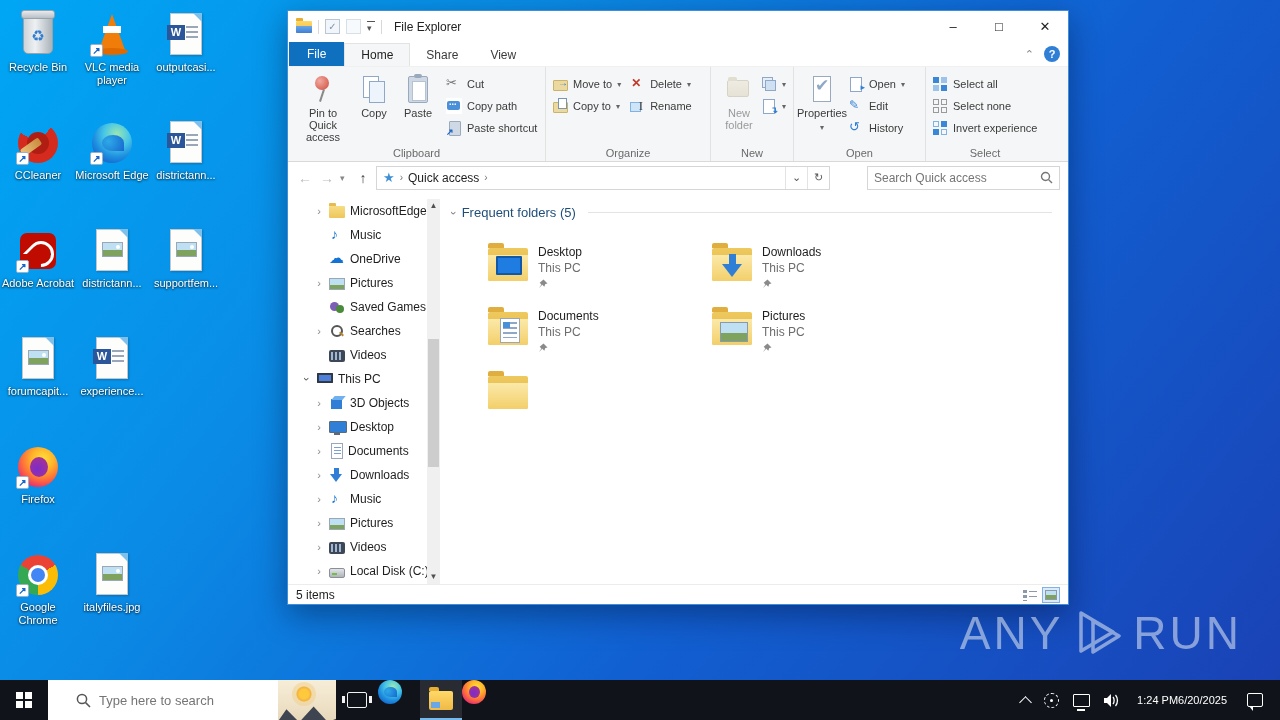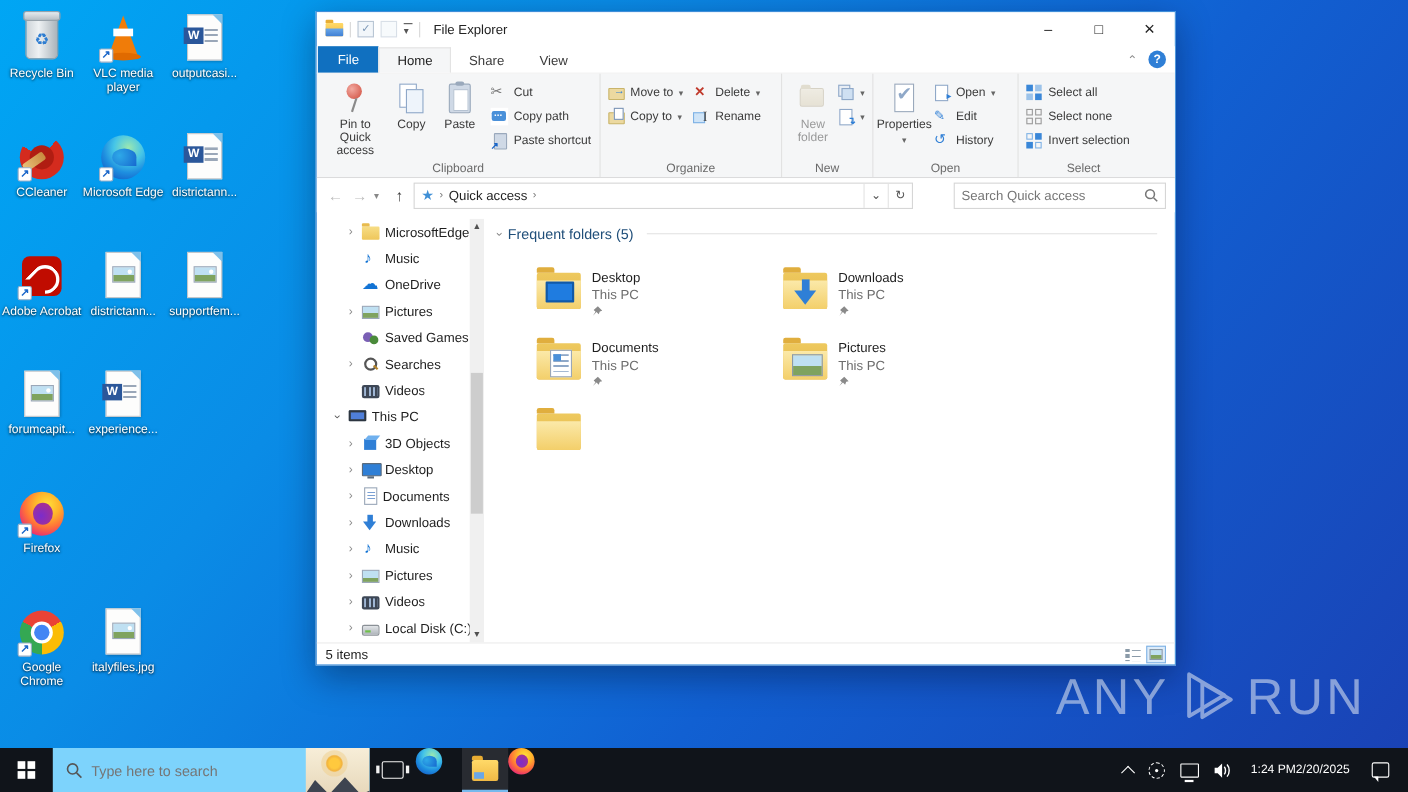--- a/index.html
+++ b/index.html
@@ -208,21 +208,21 @@
 
 
 #watermark{position:absolute;right:38px;top:606px;display:flex;align-items:center;gap:6px;color:rgba(205,216,238,.62);font-size:46px;letter-spacing:3px;}
 #watermark svg{opacity:.62;}
 
 
 #taskbar{position:absolute;left:0;bottom:0;width:1280px;height:40px;background:#10141a;display:flex;align-items:stretch;z-index:10;}
 .tb-start{width:48px;display:flex;align-items:center;justify-content:center;}
 .winlogo{width:16px;height:16px;display:grid;grid-template-columns:7px 7px;grid-template-rows:7px 7px;gap:2px;}
 .winlogo span{background:#fff;}
-.tb-search{width:288px;background:#7dd3fc;display:flex;align-items:center;padding:0 12px;position:relative;overflow:hidden;}
+.tb-search{width:288px;background:#ffffff;display:flex;align-items:center;padding:0 28px;position:relative;overflow:hidden;}
 .tb-search input{border:none;outline:none;font-size:13px;color:#444;flex:1;margin-left:8px;font-family:inherit;min-width:0;background:transparent;}
 .bingart{position:absolute;right:0;top:0;width:58px;height:40px;background:linear-gradient(#f7eed8,#e8d9bc);}
 .bingart::before{content:"";position:absolute;left:18px;top:6px;width:16px;height:16px;border-radius:50%;background:radial-gradient(#ffc93e 40%,#f2b33e 60%,rgba(242,200,110,.35) 75%,transparent 80%);box-shadow:0 0 0 4px rgba(240,205,130,.45);}
 .bingart::after{content:"";position:absolute;left:-6px;bottom:-10px;width:80px;height:26px;background:#3e4450;clip-path:polygon(0 100%,18% 20%,34% 70%,52% 10%,70% 70%,100% 30%,100% 100%);}
 .tb-slot{width:42px;display:flex;align-items:center;justify-content:center;position:relative;}
 .tb-slot.active{background:rgba(255,255,255,.10);box-shadow:inset 0 -2px 0 #76b9ed;}
 .tv-icon{width:20px;height:16px;border:1.5px solid #f2f2f2;border-radius:2px;position:relative;}
 .tv-icon::before{content:"";position:absolute;left:-6px;top:3px;width:3px;height:7px;background:#f2f2f2;}
 .tv-icon::after{content:"";position:absolute;right:-6px;top:3px;width:3px;height:7px;background:#f2f2f2;}
 .fe-icon{width:24px;height:19px;position:relative;background:linear-gradient(#ffd968,#f0b945);border-radius:2px;}
@@ -516,21 +516,21 @@
             </svg>
           <span>Select none</span>
           </div>
         <div class="rsm">
           <svg class="gi" viewBox="0 0 16 16">
               <rect x="1.5" y="1.5" width="5" height="5" fill="none" stroke="#7fb2e5"></rect>
               <rect x="9" y="1" width="6" height="6" fill="#3a87d8"></rect>
               <rect x="1" y="9" width="6" height="6" fill="#3a87d8"></rect>
               <rect x="9.5" y="9.5" width="5" height="5" fill="none" stroke="#7fb2e5"></rect>
             </svg>
-          <span>Invert selection</span>
+          <span>Invert experience</span>
           </div>
       </div>
       <div class="rglabel">Select</div>
     </div>
   </div>
 
   <div class="addrrow">
     <span class="nav-arrow nav-dis">←</span>
     <span class="nav-arrow nav-dis">→</span>
     <span class="nav-tiny">▾</span>
@@ -756,20 +756,20 @@
       </div>
     <div class="tray-item">
       <svg width="18" height="15" viewBox="0 0 18 15" fill="#fff">
           <path d="M0 5h3l4-4v13l-4-4H0z"></path>
           <path d="M9 4c1.5 1.8 1.5 5.2 0 7" stroke="#fff" stroke-width="1.3" fill="none"></path>
           <path d="M11.5 2c2.6 3 2.6 8 0 11" stroke="#fff" stroke-width="1.3" fill="none"></path>
         </svg>
     </div>
     <div class="tray-item clockbox">
       <div>1:24 PM</div>
-      <div>2/20/2025</div>
+      <div>6/20/2025</div>
     </div>
     <div class="tray-item" style="padding:0 12px">
         <div class="ac-icon"></div>
       </div>
     <div class="show-desk"></div>
   </div>
 </div>
 
 </body></html>

